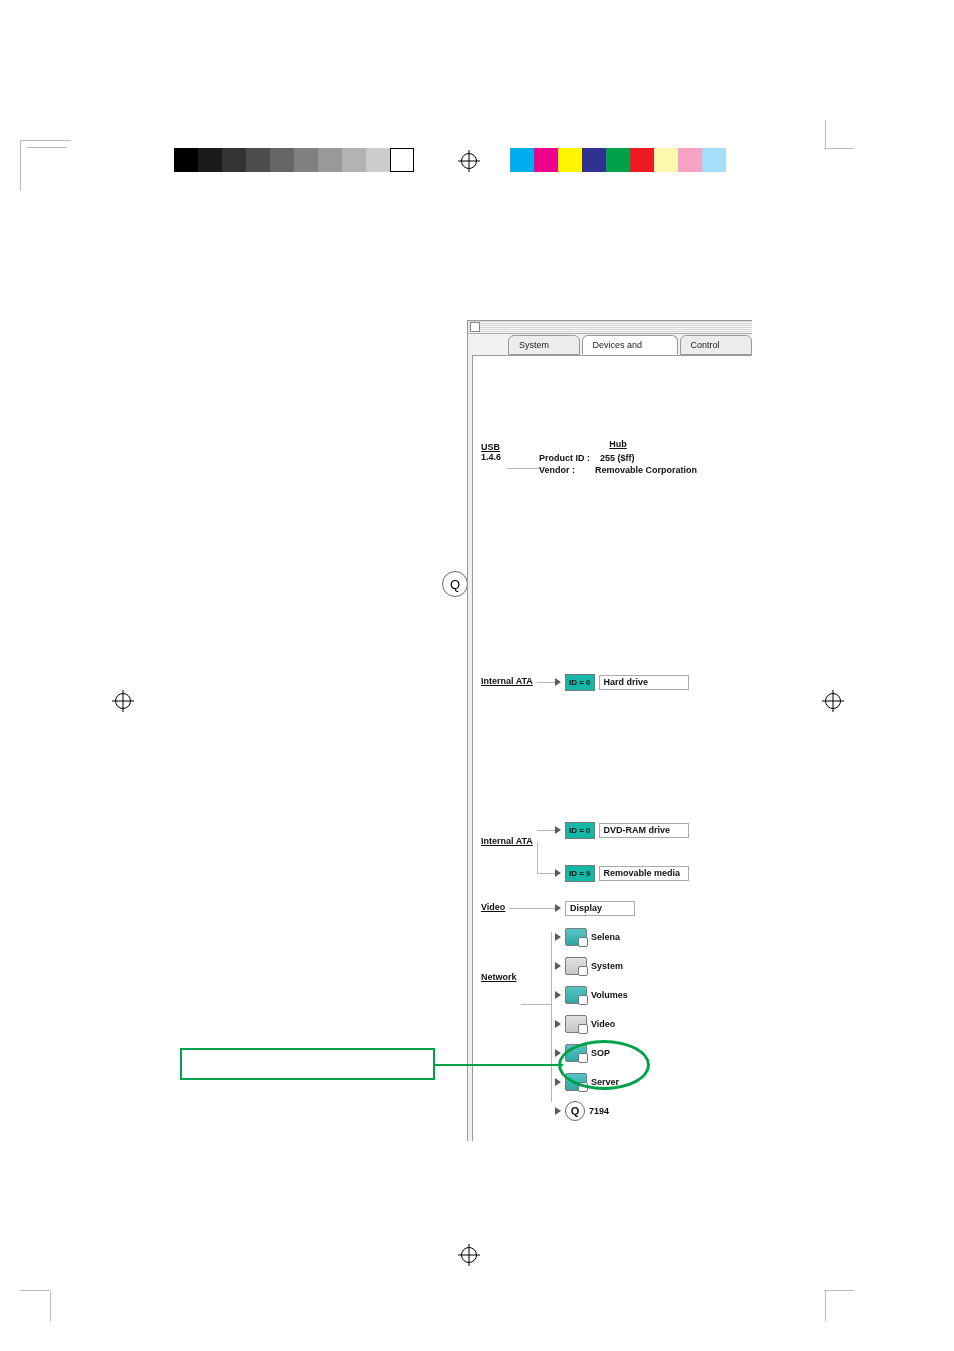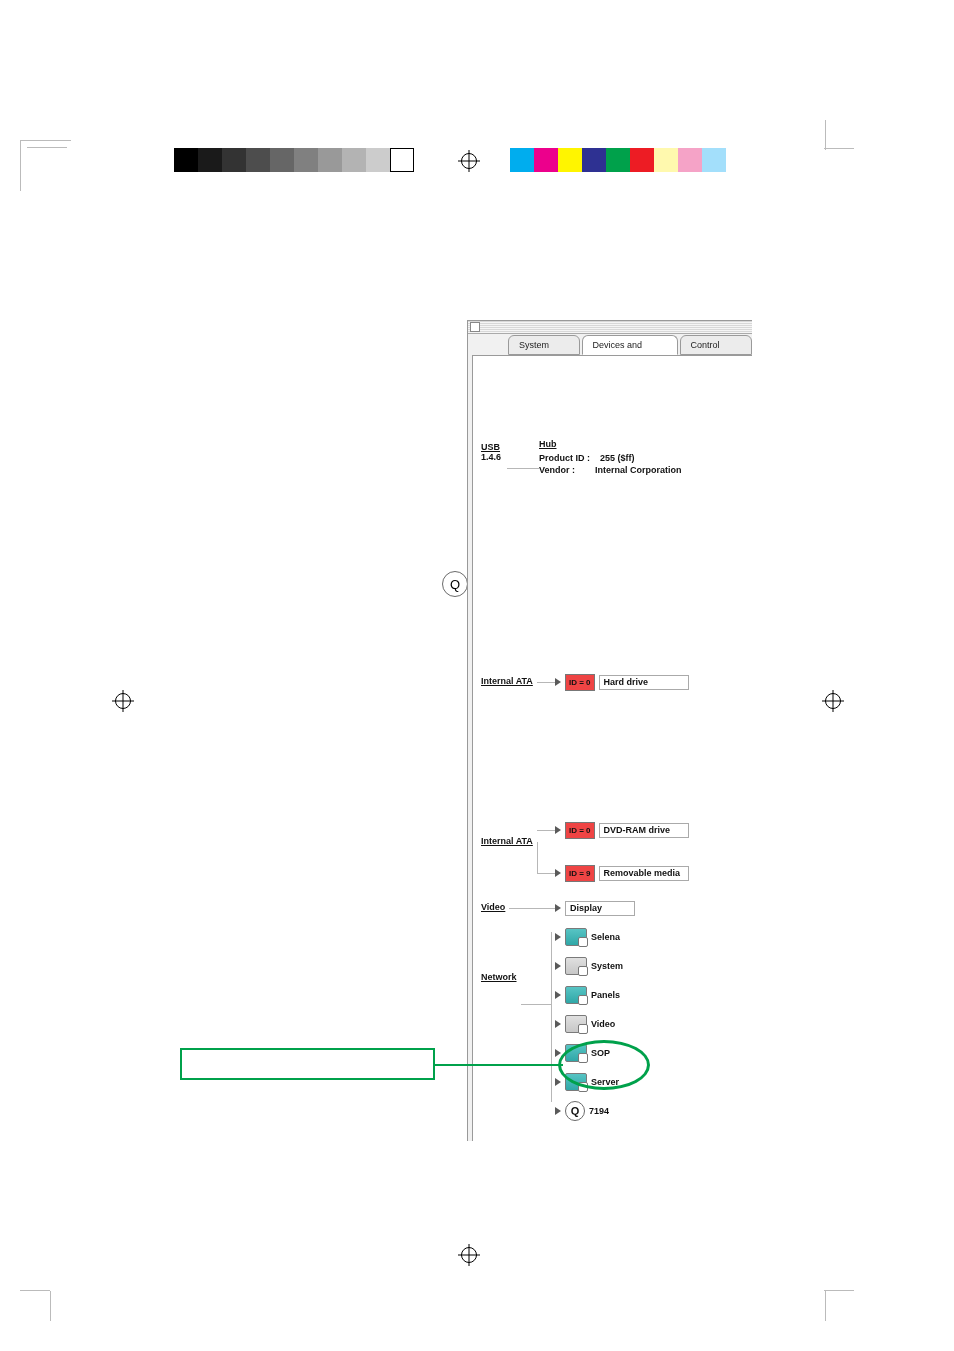--- a/index.html
+++ b/index.html
@@ -162,21 +162,21 @@
     width:0;height:0;
     border-top:4px solid transparent;
     border-bottom:4px solid transparent;
     border-left:6px solid #5a5a5a;
     flex:none;
   }
   .id-chip {
     font-size:8px;
     padding:2px 3px;
     border:1px solid #777;
-    background:#ef4444;
+    background:#14b8a6;
     line-height:11px;
   }
   .val-chip {
     font-size:9px;
     padding:0 4px;
     border:1px solid #aaa;
     background:#fff;
     line-height:13px;
     min-width:80px;
   }
@@ -210,21 +210,21 @@
 
   .tree-line {
     position:absolute;
     background:#b7b7b7;
   }
   .hub-block {
     position:absolute;
     font-size:9px;
     line-height:12px;
   }
-  .hub-block .title { text-decoration:underline; display:block; margin-bottom:2px; }
+  .hub-block .title { text-decoration:underline; display:block; margin-bottom:2px;text-align:center; }
 
   .float-q {
     position:absolute;
     left:442px;
     top:571px;
     width:24px;height:24px;
     border:1px solid #6a6a6a;
     border-radius:50%;
     display:flex;align-items:center;justify-content:center;
     font-size:13px;
@@ -327,21 +327,21 @@
     </div>
     <div class="tree-line" style="left:34px; top:112px; width:32px; height:1px;"></div>
 
     <div class="hub-block" style="left:66px; top:82px;">
       <span class="title">Hub</span>
       <span>Product ID :</span>
       &nbsp;&nbsp;
       <span>255 ($ff)</span><br>
       <span>Vendor :</span>
       &nbsp;&nbsp;&nbsp;&nbsp;&nbsp;&nbsp;
-      <span>Internal Corporation</span>
+      <span>Removable Corporation</span>
     </div>
 
     <div class="bus-label" style="left:8px; top:320px;">
       <span class="underline">Internal ATA</span>
     </div>
     <div class="tree-line" style="left:64px; top:326px; width:18px; height:1px;"></div>
     <div class="row" style="left:82px; top:318px;">
       <span class="caret"></span>
       <span class="id-chip">ID = 0</span>
       <span class="val-chip">Hard drive</span>
@@ -386,21 +386,21 @@
       <span>Selena</span>
     </div>
     <div class="row" style="left:82px; top:602px;">
       <span class="caret"></span>
       <span class="nic-chip"></span>
       <span>System</span>
     </div>
     <div class="row" style="left:82px; top:631px;">
       <span class="caret"></span>
       <span class="nic-chip teal"></span>
-      <span>Panels</span>
+      <span>Volumes</span>
     </div>
     <div class="row" style="left:82px; top:660px;">
       <span class="caret"></span>
       <span class="nic-chip"></span>
       <span>Video</span>
     </div>
     <div class="row" style="left:82px; top:689px;">
       <span class="caret"></span>
       <span class="nic-chip teal"></span>
       <span>SOP</span>

